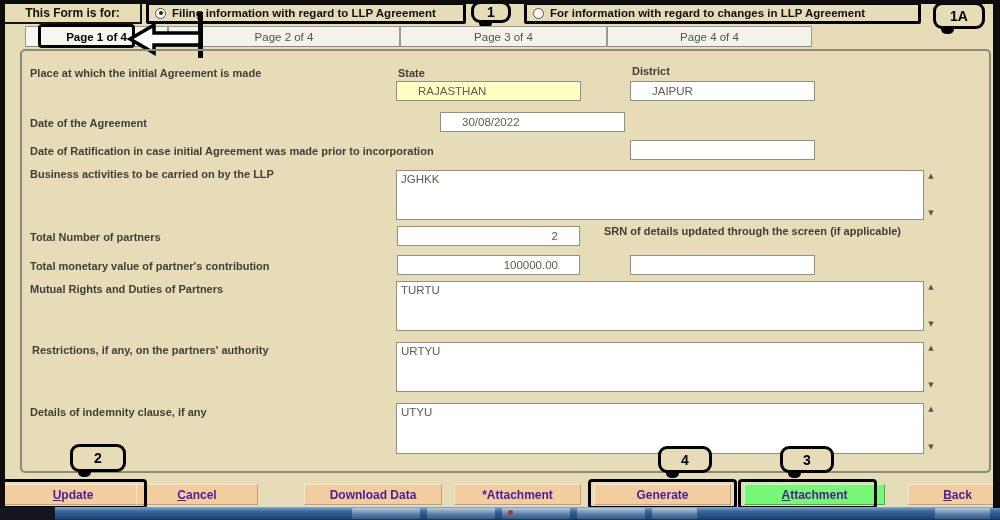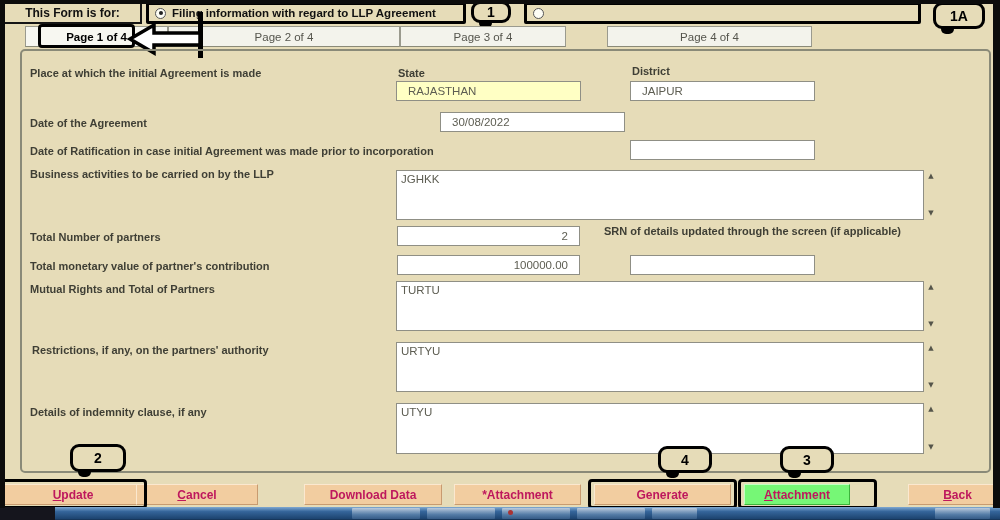--- a/index.html
+++ b/index.html
@@ -31,32 +31,32 @@
 
   .annrect { border:3.5px solid #000; border-radius:4px; background:transparent; pointer-events:none; }
 
   
   .panel { border:2px solid #8a8a78; border-radius:5px; }
 
   .lbl { font-size:11px; font-weight:bold; color:#3f3f35; line-height:1.25; white-space:nowrap; }
   .lbl.wrap { white-space:normal; }
 
   input.fld, textarea.fld { border:1px solid #8f8f85; background:#fff; font-family:"Liberation Sans",sans-serif;
-        font-size:11.5px; color:#5d5d52; padding:0 11px; outline:none; }
+        font-size:11.5px; color:#5d5d52; padding:0 21px; outline:none; }
   input.fld { height:20px; }
   input.fld.num { text-align:right; }
   input.fld.hl { background:#ffffc4; }
   textarea.fld { resize:none; overflow:hidden; padding:2px 4px; line-height:1.2; }
 
   .scrArrow { font-family:"DejaVu Sans",sans-serif; font-size:7px; color:#55554a; width:10px; height:9px;
               text-align:center; line-height:9px; cursor:default; }
 
   
   .btn { top:484px; height:21px; background:#f2cda0; border:1px solid #c89b70; border-top-color:#fbe8cf; border-left-color:#fbe8cf;
-         font-size:12px; font-weight:bold; color:#be185d; display:flex; align-items:center; justify-content:center;
+         font-size:12px; font-weight:bold; color:#4c1d95; display:flex; align-items:center; justify-content:center;
          cursor:pointer; white-space:nowrap; }
   .btn[data-highlighted="true"] { background:#76f776; border-color:#3cb33c; border-top-color:#c2ffc2; border-left-color:#c2ffc2; }
 
   
   .taskbar { top:507px; left:0; width:1000px; height:13px;
              background:linear-gradient(#7fa9d2, #35659a 35%, #1d4470 90%, #142f4e); }
   .tbitem { top:508px; height:11px; background:linear-gradient(#c9d4e2, #5b82ab 60%, #3a5f8a); border-radius:1px; opacity:.85; }
   .tbdark { top:507px; height:13px; background:#15151d; }
 </style>
 </head>
@@ -66,31 +66,32 @@
 
 <div class="abs optbox" style="left:146px;top:2px;width:320px;height:22px;">
   <span class="radio" data-selected="true"></span>
   <span>Filing information with regard to LLP Agreement</span>
 </div>
 
 <div class="abs callout" style="left:471px;top:1px;width:40px;height:22px;">1</div>
 
 <div class="abs optbox" style="left:524px;top:2px;width:397px;height:22px;">
   <span class="radio" data-selected="false"></span>
+  <span>For information with regard to changes in LLP Agreement</span>
 </div>
 
 <div class="abs callout" style="left:933px;top:2px;width:52px;height:27px;">1A</div>
 
 <div class="abs tab" style="left:25px;width:143px;text-align:center;" data-active="true">
     <span>Page 1 of 4</span>
   </div>
 <div class="abs tab" style="left:168px;width:232px;" data-active="false">
     <span>Page 2 of 4</span>
   </div>
-<div class="abs tab" style="left:400px;width:166px;" data-active="false">
+<div class="abs tab" style="left:400px;width:207px;" data-active="false">
     <span>Page 3 of 4</span>
   </div>
 <div class="abs tab" style="left:607px;width:205px;" data-active="false">
     <span>Page 4 of 4</span>
   </div>
 
 <div class="abs annrect" style="left:38px;top:24px;width:97px;height:24px;"></div>
 
 <svg class="abs" style="left:126px;top:12px;" width="82" height="46" viewBox="0 0 82 46">
   <rect x="72" y="0" width="5" height="46" fill="#000"></rect>
@@ -117,21 +118,21 @@
 <div class="abs scrArrow" style="left:926px;top:209px;">▼</div>
 
 <div class="abs lbl" style="left:30px;top:231px;">Total Number of partners</div>
 <input class="abs fld num" style="left: 397px; top: 226px; width: 183px;" value="2">
 <div class="abs lbl wrap" style="left:604px;top:225px;width:330px;">SRN of details updated through the screen (if applicable)</div>
 
 <div class="abs lbl" style="left:30px;top:260px;">Total monetary value of partner's contribution</div>
 <input class="abs fld num" style="left: 397px; top: 255px; width: 183px;" value="100000.00">
 <input class="abs fld" style="left: 630px; top: 255px; width: 185px;" value="">
 
-<div class="abs lbl" style="left:30px;top:283px;">Mutual Rights and Total of Partners</div>
+<div class="abs lbl" style="left:30px;top:283px;">Mutual Rights and Duties of Partners</div>
 <textarea class="abs fld" style="left: 396px; top: 281px; width: 528px; height: 50px;">TURTU</textarea>
 <div class="abs scrArrow" style="left:926px;top:283px;">▲</div>
 <div class="abs scrArrow" style="left:926px;top:320px;">▼</div>
 
 <div class="abs lbl" style="left:32px;top:344px;">Restrictions, if any, on the partners' authority</div>
 <textarea class="abs fld" style="left: 396px; top: 342px; width: 528px; height: 50px;">URTYU</textarea>
 <div class="abs scrArrow" style="left:926px;top:344px;">▲</div>
 <div class="abs scrArrow" style="left:926px;top:381px;">▼</div>
 
 <div class="abs lbl" style="left:30px;top:406px;">Details of indemnity clause, if any</div>
@@ -147,21 +148,21 @@
   </div>
 <div class="abs btn" style="left:304px;width:138px;text-align:right;">
   <span>Download Data</span>
   </div>
 <div class="abs btn" style="left:454px;width:127px;">
   <span>*Attachment</span>
   </div>
 <div class="abs btn" style="left:594px;width:137px;">
   <span>Generate</span>
   </div>
-<div class="abs btn" style="left:744px;width:106px;" data-highlighted="true">
+<div class="abs btn" style="left:744px;width:141px;" data-highlighted="true">
   <span><u>A</u>ttachment</span>
   </div>
 <div class="abs btn" style="left:908px;width:99px;">
   <span><u>B</u>ack</span>
   </div>
 
 <div class="abs annrect" style="left:0px;top:479px;width:147px;height:30px;"></div>
 <div class="abs annrect" style="left:588px;top:479px;width:149px;height:30px;"></div>
 <div class="abs annrect" style="left:738px;top:479px;width:139px;height:30px;"></div>
 

